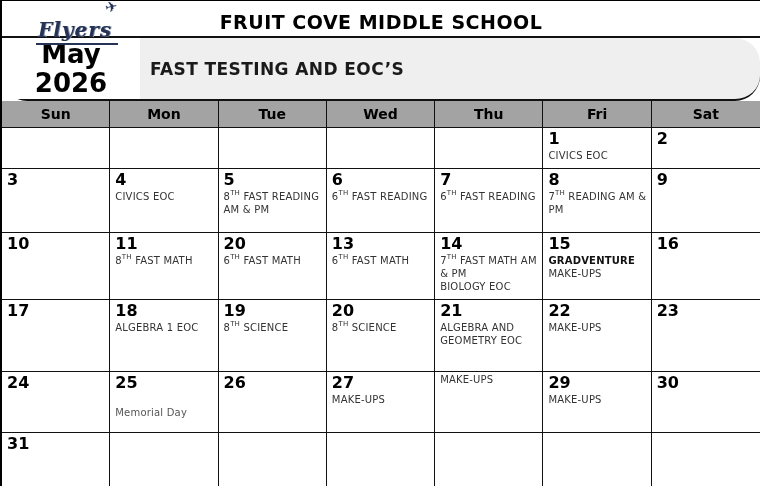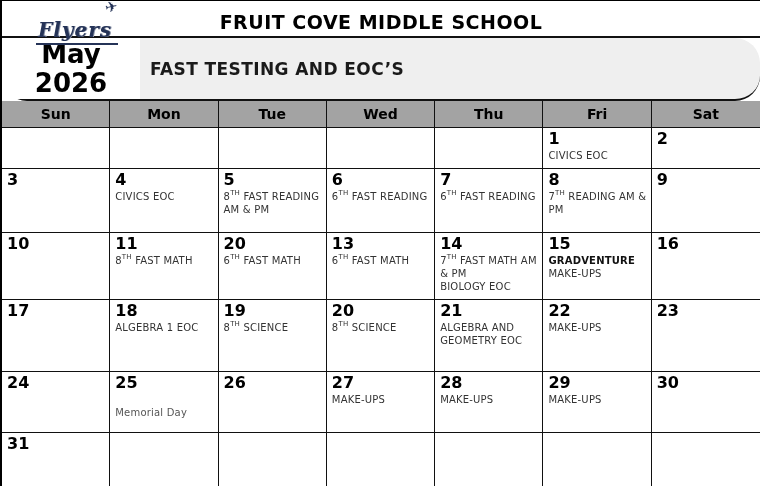--- a/index.html
+++ b/index.html
@@ -254,21 +254,20 @@
           <div class="event muted"><span>Memorial Day</span></div>
         </div>
         <div class="cell">
           <span class="day-num">26</span>
         </div>
         <div class="cell">
           <span class="day-num">27</span>
           <div class="event"><span>MAKE-UPS</span></div>
         </div>
         <div class="cell">
-          <span class="day-num">28</span>
           <div class="event"><span>MAKE-UPS</span></div>
         </div>
         <div class="cell">
           <span class="day-num">29</span>
           <div class="event"><span>MAKE-UPS</span></div>
         </div>
         <div class="cell">
           <span class="day-num">30</span>
         </div>
       </div>

